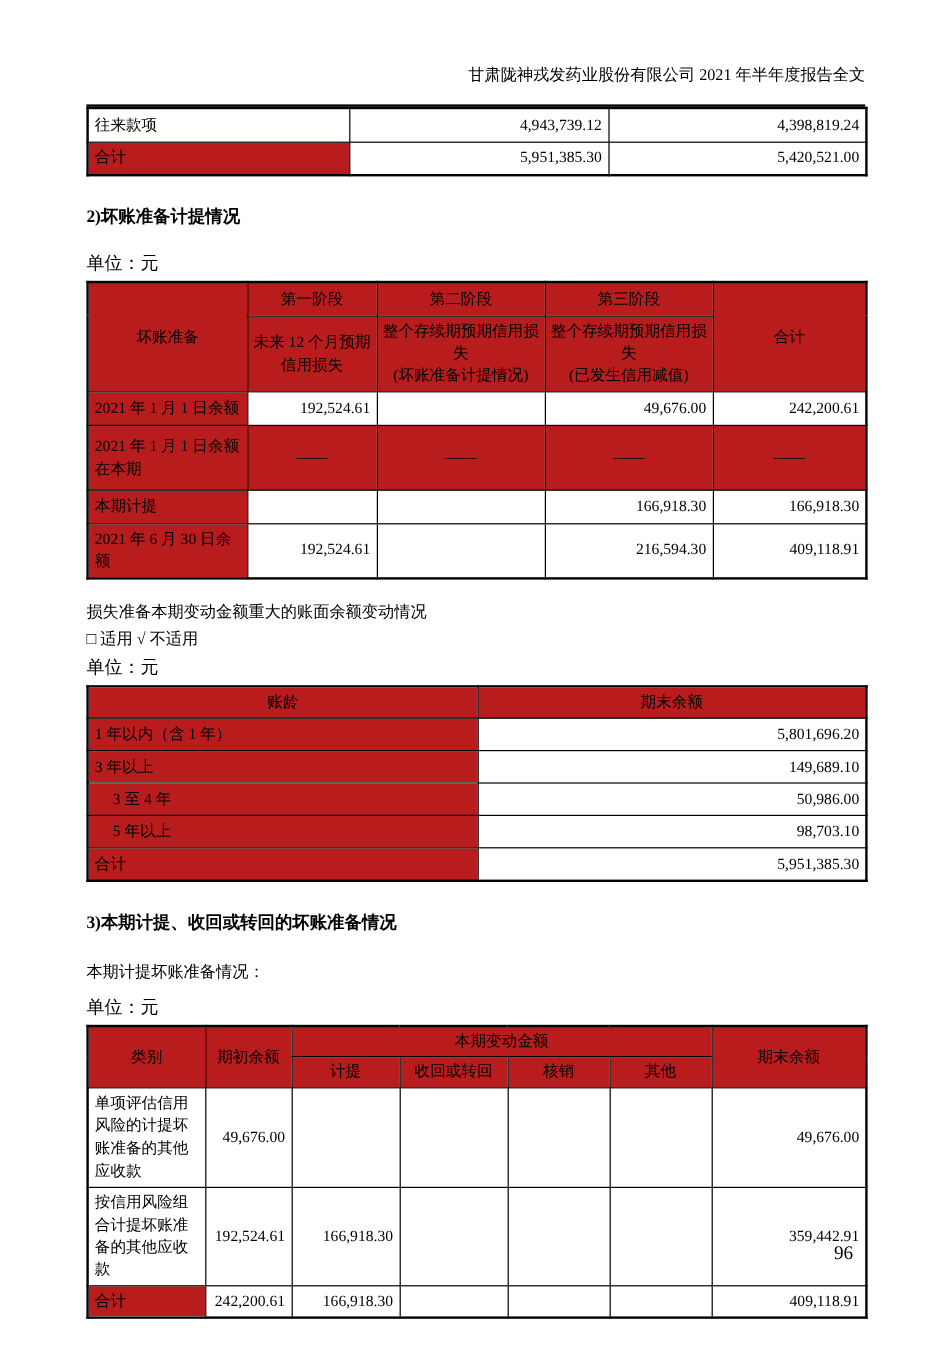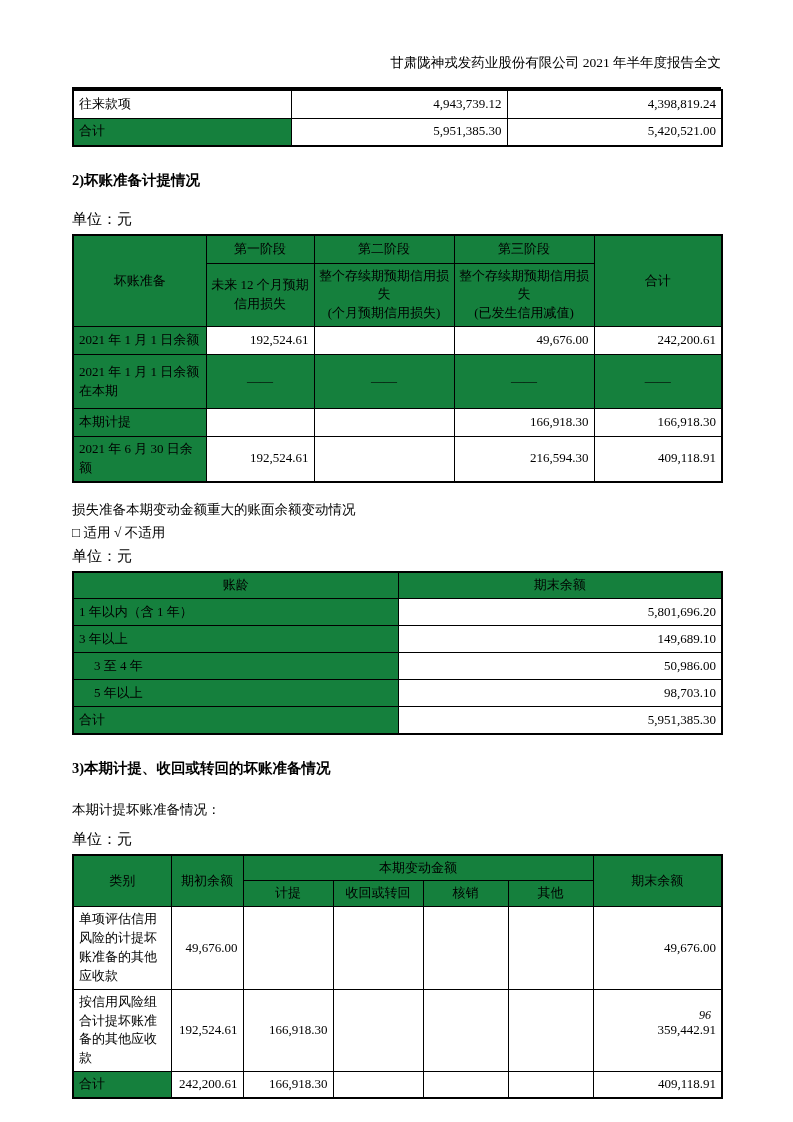--- a/index.html
+++ b/index.html
@@ -26,37 +26,36 @@
     font-size:13px;
     border:2px solid #000;
   }
   td {
     border:1px solid #000;
     padding:3px 5px;
     vertical-align:middle;
     line-height:1.45;
     overflow:hidden;
   }
-  .gray   { background:#15803d; }
+  .gray   { background:#b91c1c; }
   .num    { text-align:right; }
   .center { text-align:center; }
   .left   { text-align:left; }
   .indent { padding-left:20px; }
   .hdrpad { padding-left:2px; padding-right:2px; }
 
   .t-carryover { }
   .sec-heading { margin:24px 0 0 0; font-size:14.5px; font-weight:bold; }
   .unit-line   { margin:20px 0 5px 0; text-align:left; font-size:15px; }
   .para        { margin:0; font-size:13.5px; line-height:1.75; }
   .para-block  { margin-top:15px; }
   .intro-para  { margin-top:20px; font-size:13.5px; }
   .page-number {
-    position:absolute; top:1008px; right:82px;
-    font-size:12px;
-    font-style:italic;
+    position:absolute; top:1036px; right:82px;
+    font-size:16px;
   }
 </style>
 </head>
 <body>
 
 <div class="page">
   <div class="content">
 
     <div class="doc-header">
       <span>甘肃陇神戎发药业股份有限公司 2021 年半年度报告全文</span>
@@ -101,21 +100,21 @@
           <td class="gray center">第二阶段</td>
           <td class="gray center">第三阶段</td>
           <td rowspan="2" class="gray center">合计</td>
         </tr>
         <tr style="height:44px">
           <td class="gray center hdrpad">
             <div>未来 12 个月预期信用损失</div>
           </td>
           <td class="gray center hdrpad">
             <div>整个存续期预期信用损失</div>
-            <div>(个月预期信用损失)</div>
+            <div>(坏账准备计提情况)</div>
           </td>
           <td class="gray center hdrpad">
             <div>整个存续期预期信用损失</div>
             <div>(已发生信用减值)</div>
           </td>
         </tr>
         <tr style="height:28px">
           <td class="left gray">2021 年 1 月 1 日余额</td>
           <td class="num">192,524.61</td>
           <td class="num"></td>

